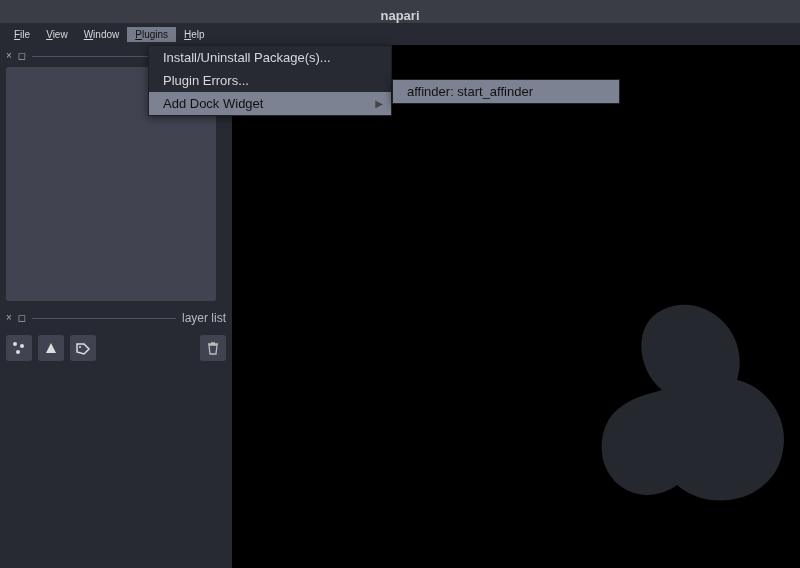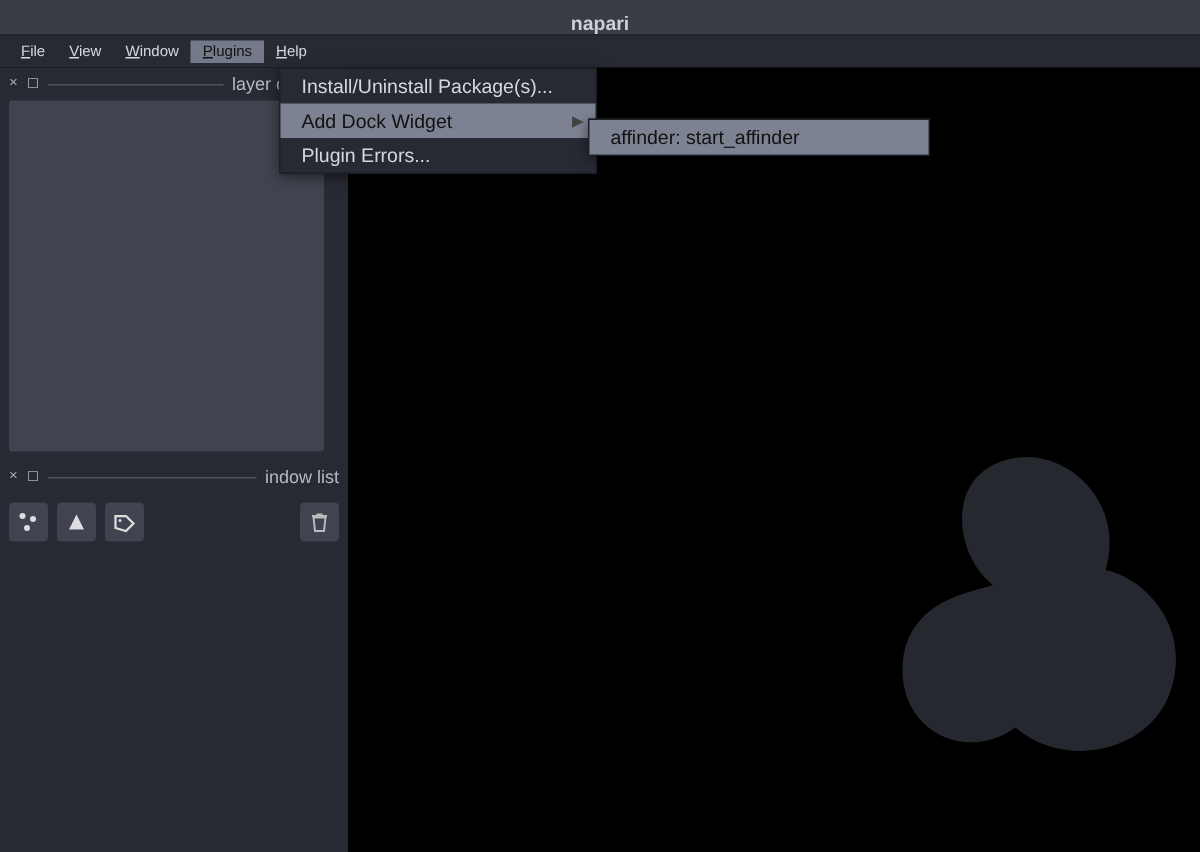--- a/index.html
+++ b/index.html
@@ -127,21 +127,21 @@
   white-space: nowrap;
   position: relative;
 }
 .dropdown .item.highlight {
   background: #7d8292;
   color: #111;
 }
 .dropdown .item .arrow {
   position: absolute; right: 8px; font-size: 10px; color: #444;
 }
-.dropdown.main { left: 148px; top: 45px; width: 212px; margin-left: 38px; }
+.dropdown.main { left: 148px; top: 45px; width: 244px; }
 .dropdown.sub  { left: 392px; top: 79px; width: 228px; }
 .dropdown.sub .item.highlight { background: #7d8292; }
 </style>
 </head>
 <body>
 
 <div class="titlebar">
   <span>napari</span>
 </div>
 
@@ -160,21 +160,21 @@
       <span class="small-icon">◻</span>
       <span class="rule"></span>
       <span>layer controls</span>
     </div>
     <div class="layer-controls"></div>
 
     <div class="panel-header second">
       <span class="small-icon">×</span>
       <span class="small-icon">◻</span>
       <span class="rule"></span>
-      <span>indow list</span>
+      <span>layer list</span>
     </div>
 
     <div class="toolbar">
       <div class="tool-btn">
         <svg viewBox="0 0 16 16">
             <circle cx="4" cy="4" r="2" fill="#ddd"></circle>
             <circle cx="11" cy="6" r="2" fill="#ddd"></circle>
             <circle cx="7" cy="12" r="2" fill="#ddd"></circle>
           </svg>
       </div>
@@ -202,26 +202,26 @@
     <svg class="blob" width="200" height="210" viewBox="0 0 200 210">
       <path d="M70 10 C110 -10 160 30 145 80 C170 85 200 115 190 155 C180 200 120 215 85 185 C50 210 5 185 10 140 C15 100 55 95 70 90 C45 70 40 25 70 10 Z"></path>
     </svg>
   </div>
 </div>
 
 <div class="dropdown main">
   <div class="item">
     <span>Install/Uninstall Package(s)...</span>
   </div>
+  <div class="item">
+    <span>Plugin Errors...</span>
+  </div>
   <div class="item highlight">
     <span>Add Dock Widget</span>
     <span class="arrow">▶</span>
   </div>
-  <div class="item">
-    <span>Plugin Errors...</span>
-  </div>
 </div>
 
 <div class="dropdown sub">
   <div class="item highlight">
     <span>affinder: start_affinder</span>
   </div>
 </div>
 
 </body></html>

